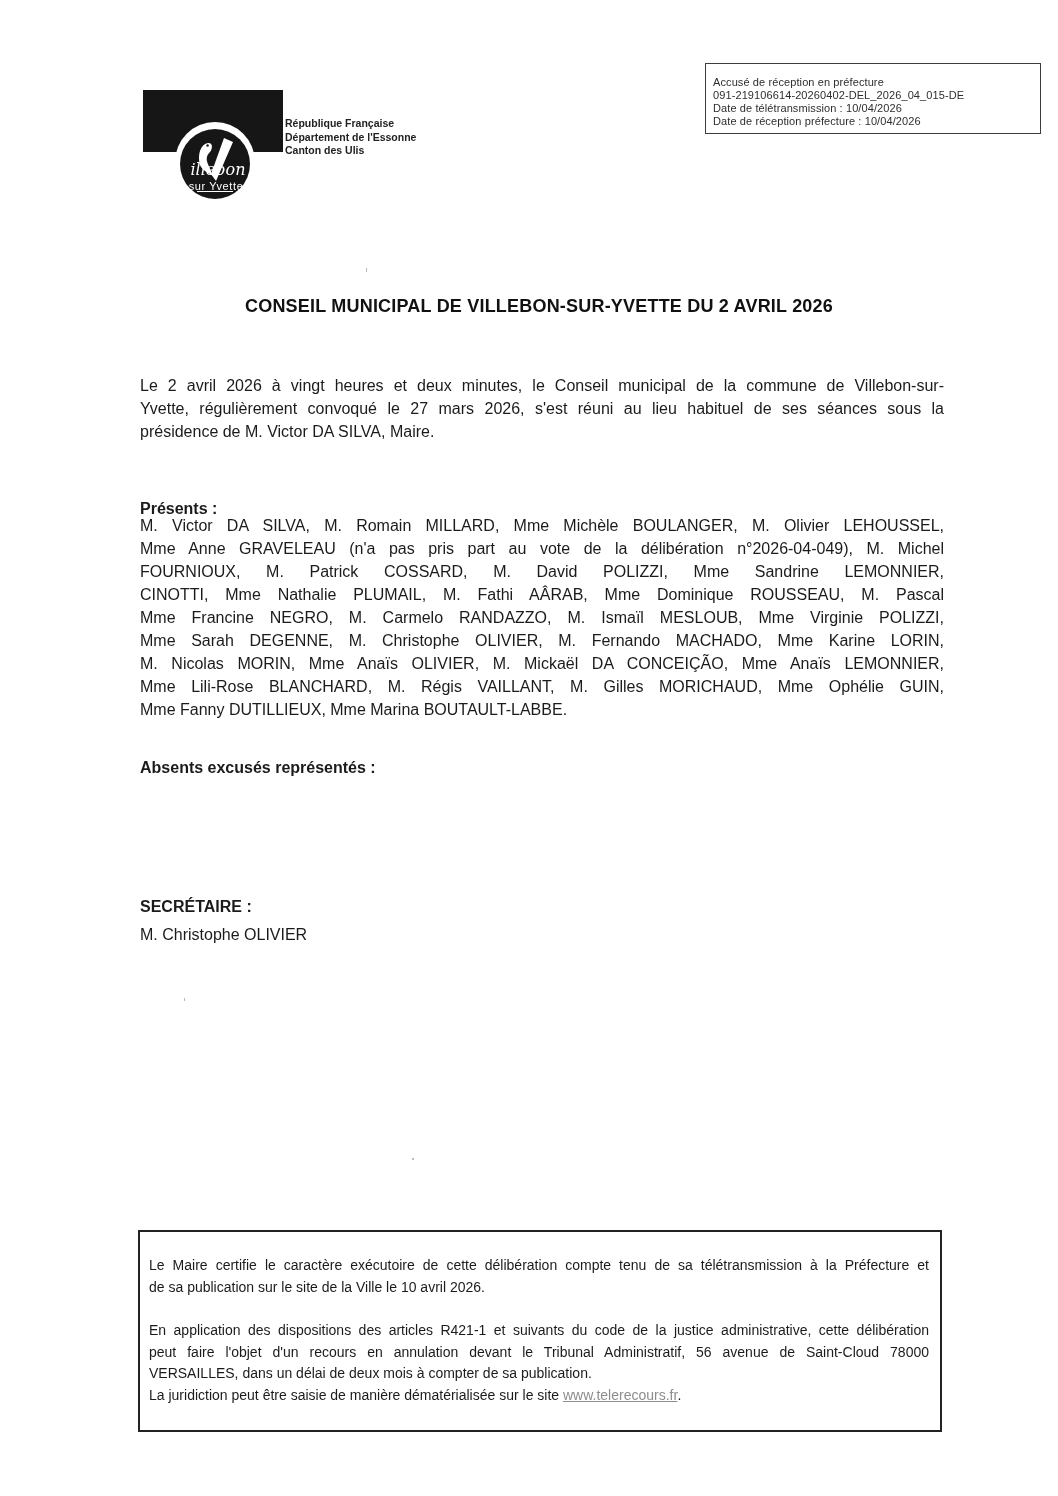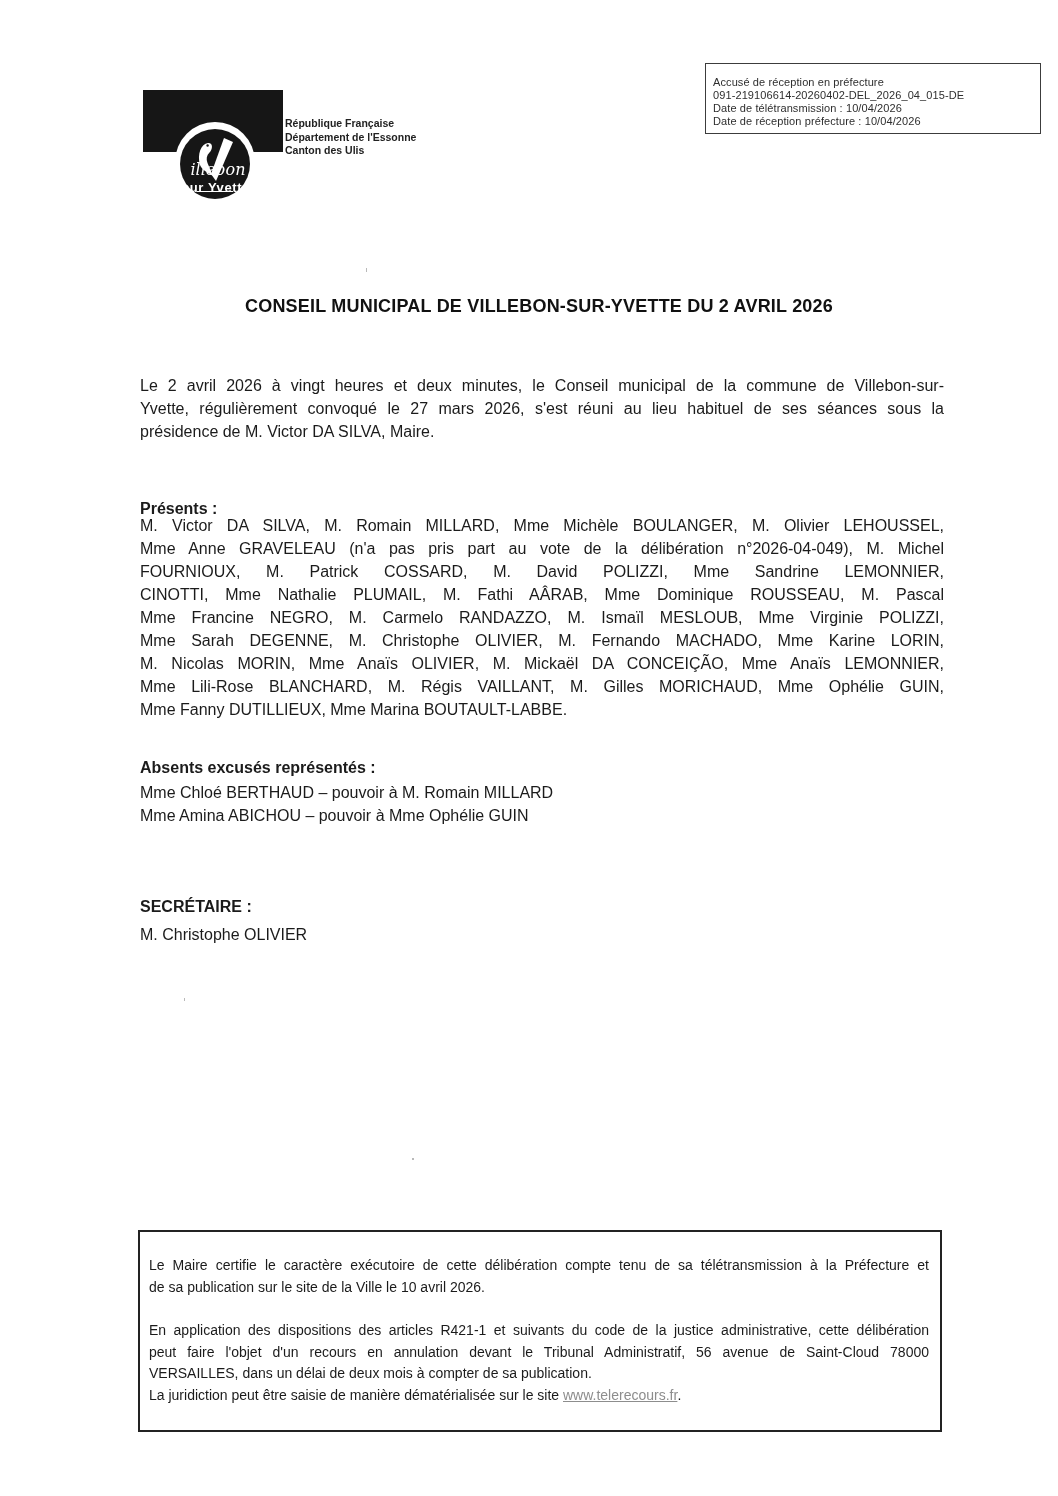--- a/index.html
+++ b/index.html
@@ -36,25 +36,24 @@
   .logo-word {
     position: absolute; left: 6px; right: 0; top: 31px;
     text-align: center;
     font-family: "DejaVu Serif", serif;
     font-style: italic;
     font-size: 16px;
     color: #ffffff;
   }
   .logo-sub {
     position: absolute; left: 2px; right: 0; top: 51px;
-    text-align: left;
-    font-size: 13px;
+    text-align: center;
+    font-size: 11px;
     letter-spacing: 0.6px;
     color: #ffffff;
-    font-weight: bold;
   }
   .logo-underline { position: absolute; left: 17px; top: 62px; width: 36px; height: 1px; background: #ffffff; }
 
   
   .org {
     position: absolute; left: 285px; top: 117px;
     font-size: 10.5px; font-weight: bold;
     line-height: 13.5px; color: #222222;
   }
 
@@ -149,24 +148,20 @@
       <div class="line">FOURNIOUX, M. Patrick COSSARD, M. David POLIZZI, Mme Sandrine LEMONNIER,</div>
       <div class="line">CINOTTI, Mme Nathalie PLUMAIL, M. Fathi AÂRAB, Mme Dominique ROUSSEAU, M. Pascal</div>
       <div class="line">Mme Francine NEGRO, M. Carmelo RANDAZZO, M. Ismaïl MESLOUB, Mme Virginie POLIZZI,</div>
       <div class="line">Mme Sarah DEGENNE, M. Christophe OLIVIER, M. Fernando MACHADO, Mme Karine LORIN,</div>
       <div class="line">M. Nicolas MORIN, Mme Anaïs OLIVIER, M. Mickaël DA CONCEIÇÃO, Mme Anaïs LEMONNIER,</div>
       <div class="line">Mme Lili-Rose BLANCHARD, M. Régis VAILLANT, M. Gilles MORICHAUD, Mme Ophélie GUIN,</div>
       <div class="line">Mme Fanny DUTILLIEUX, Mme Marina BOUTAULT-LABBE.</div>
     </div>
 
   <div class="h absents-h">Absents excusés représentés :</div>
-  <div class="body-block absents">
-      <div class="line">Mme Chloé BERTHAUD – pouvoir à M. Romain MILLARD</div>
-      <div class="line">Mme Amina ABICHOU – pouvoir à Mme Ophélie GUIN</div>
-    </div>
 
   <div class="h secretaire-h">SECRÉTAIRE :</div>
   <div class="secretaire-name">M. Christophe OLIVIER</div>
 
   <div class="certbox">
     <div class="boxpara jlines">
         <div class="line">Le Maire certifie le caractère exécutoire de cette délibération compte tenu de sa télétransmission à la Préfecture et</div>
         <div class="line">de sa publication sur le site de la Ville le 10 avril 2026.</div>
       </div>
     <div class="boxpara recours jlines">

